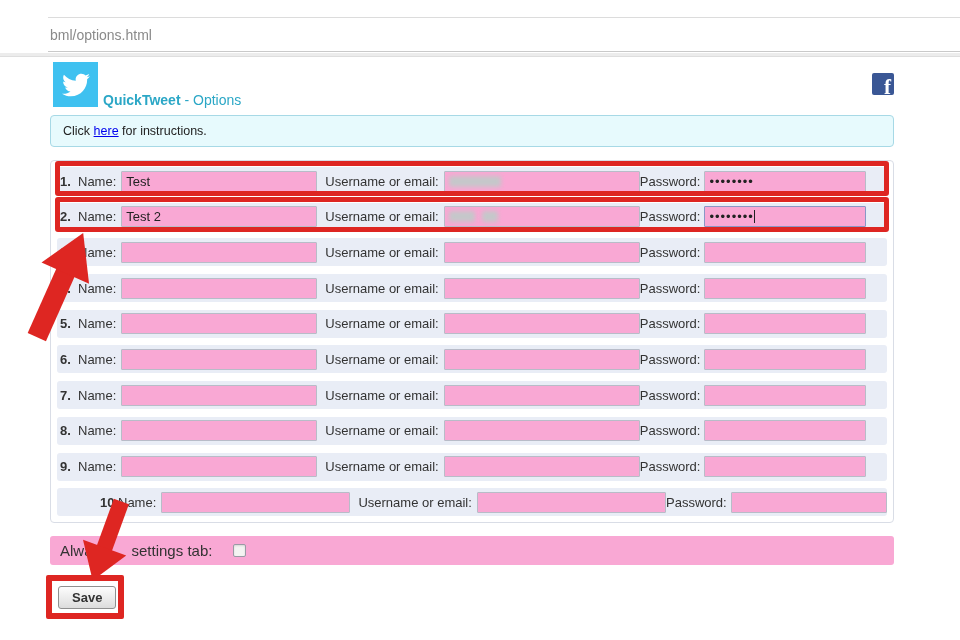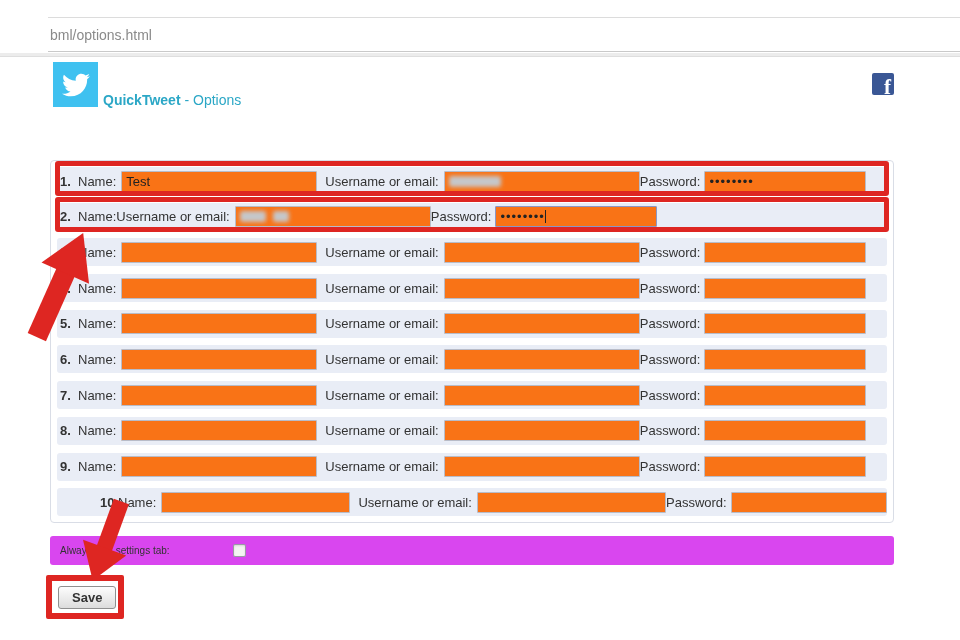--- a/index.html
+++ b/index.html
@@ -37,36 +37,36 @@
   .form-box { position:absolute; left:50px; top:160px; width:844px; height:363px;
               background:#fff; border:1px solid #d9dde6; border-radius:4px; padding:6px; }
   .acct-row { position:relative; height:28px; margin:0 0 7.7px 0; background:#e9edf6;
               border-radius:3px; display:flex; align-items:center; padding-left:3px;
               font-size:13px; color:#333; }
   .acct-row:last-child { margin-bottom:0;padding-left:43px; }
   .num { width:18px; font-weight:bold; }
   .lbl { white-space:nowrap; }
   .inwrap { position:relative; display:inline-block; height:21px; }
   .inwrap input { width:100%; height:21px; border:1px solid #b8bcc8; border-radius:1px;
-                  background:#f97316; font-family:"Liberation Sans", sans-serif; font-size:13px;
+                  background:#f9a8d4; font-family:"Liberation Sans", sans-serif; font-size:13px;
                   color:#222; padding:0 4px; outline:none; }
   .name-wrap { width:196px; margin-left:5px; margin-right:8px; }
   .user-wrap { width:196px; margin-left:5px; }
   .pass-wrap { width:162px; margin-left:4px; }
   .pass-lbl  { }
   .pass-wrap input { letter-spacing:1px; }
   .pass-wrap input.focused { border-color:#8a97c6; }
   .blur-blob { position:absolute; top:5px; height:11px; background:#c5c7ca; border-radius:2px;
                filter:blur(2px); }
   .caret { position:absolute; left:50px; top:4px; width:1px; height:13px; background:#222; }
 
   
   .always-bar { position:absolute; left:50px; top:536px; width:844px; height:29px;
-                background:#d946ef; border-radius:3px; display:flex; align-items:center;
-                padding-left:10px; font-size:10px; color:#333; }
+                background:#f9a8d4; border-radius:3px; display:flex; align-items:center;
+                padding-left:10px; font-size:15px; color:#333; }
   .always-gap { display:inline-block; width:24px; }
   .chk { position:absolute; left:183px; top:8px; width:13px; height:13px; background:#f4f4f2;
          border:1px solid #9a9aa5; border-radius:2px; box-shadow:inset 0 1px 2px rgba(0,0,0,.12); }
 
   
   .save-btn { position:absolute; left:58px; top:586px; height:23px; padding:0 13px;
               background:linear-gradient(#fdfdfd,#dcdcdc); border:1px solid #8f8f8f;
               border-radius:3px; font-family:"Liberation Sans", sans-serif; font-weight:bold;
               font-size:13px; color:#333; cursor:pointer; }
   .note { position:absolute; left:127px; top:592px; font-size:11.5px; color:#333; white-space:nowrap; }
@@ -104,35 +104,39 @@
       </svg>
     </div>
     <div class="title">
       <span class="b">QuickTweet</span><span> - Options</span>
     </div>
     <div class="fb">
       <span>f</span>
     </div>
   </div>
 
+  <div class="banner">
+    <span>Click </span><a class="lnk">here</a><span> for instructions.</span>
+  </div>
 
   <div class="form-box">
     <div class="acct-row">
       <span class="num">1.</span>
       <span class="lbl">Name:</span>
       <span class="inwrap name-wrap"><input type="text" value="Test" style=""></span>
       <span class="lbl">Username or email:</span>
       <span class="inwrap user-wrap"><input type="text" style=""><span class="blur-blob" style="left: 5px; width: 52px;"></span></span>
       <span class="lbl pass-lbl">Password:</span>
       <span class="inwrap pass-wrap"><input type="text" value="••••••••" style=""></span>
     </div>
 
     <div class="acct-row">
       <span class="num">2.</span>
       <span class="lbl">Name:</span>
+      <span class="inwrap name-wrap"><input type="text" value="Test 2" style=""></span>
       <span class="lbl">Username or email:</span>
       <span class="inwrap user-wrap"><input type="text" style=""><span class="blur-blob" style="left: 5px; width: 26px;"></span><span class="blur-blob" style="left: 38px; width: 16px;"></span></span>
       <span class="lbl pass-lbl">Password:</span>
       <span class="inwrap pass-wrap"><input type="text" class="focused" value="••••••••" style=""><span class="caret"></span></span>
     </div>
 
     <div class="acct-row">
       <span class="num">3.</span>
       <span class="lbl">Name:</span>
       <span class="inwrap name-wrap"><input type="text" value="" style=""></span>

